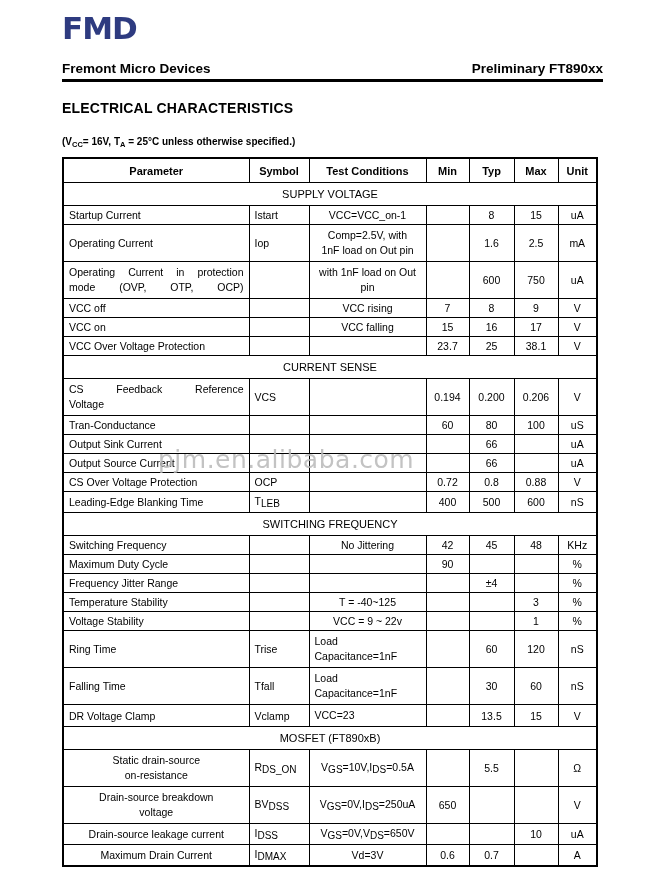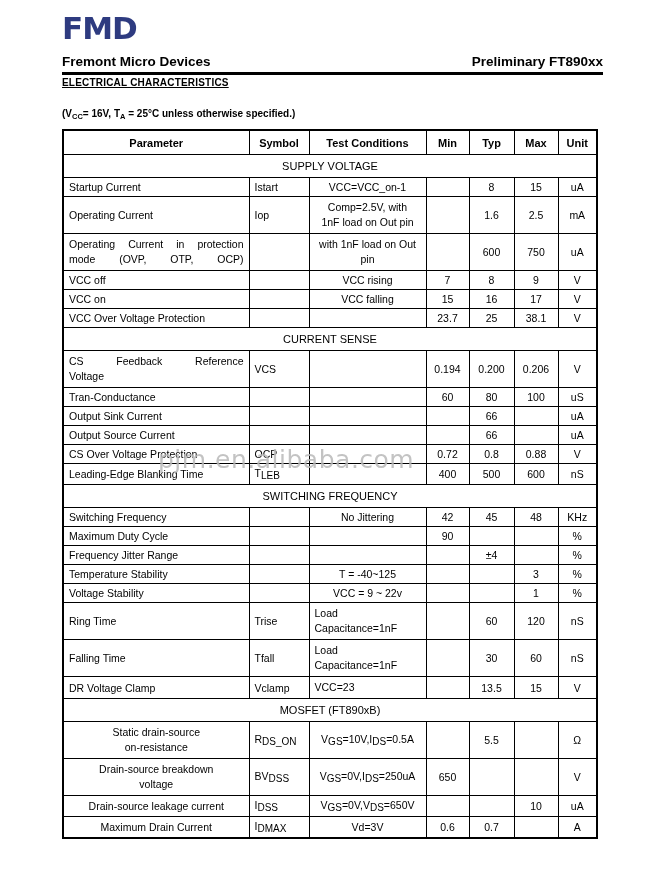--- a/index.html
+++ b/index.html
@@ -31,36 +31,35 @@
     font-size: 31px;
     line-height: 30px;
     letter-spacing: -1px;
     color: #2e3b80;
     height: 31px;
   }
   .header-row {
     display: flex;
     justify-content: space-between;
     align-items: baseline;
-    margin-top: 10px;
+    margin-top: 17px;
     font-weight: bold;
     font-size: 13.5px;
   }
   .header-rule {
     border-bottom: 3px solid #000;
     margin-top: 3px;
   }
 
   
   .section-title {
-    margin-top: 2px;
-    font-size: 10px;
+    margin-top: 18px;
+    font-size: 14px;
     font-weight: bold;
     letter-spacing: 0.2px;
-    text-decoration: underline;
   }
   .note {
     margin-top: 20px;
     margin-bottom: 8px;
     font-size: 10px;
     font-weight: bold;
   }
   .note sub { font-size: 7.5px; vertical-align: -2px; }
 
   

